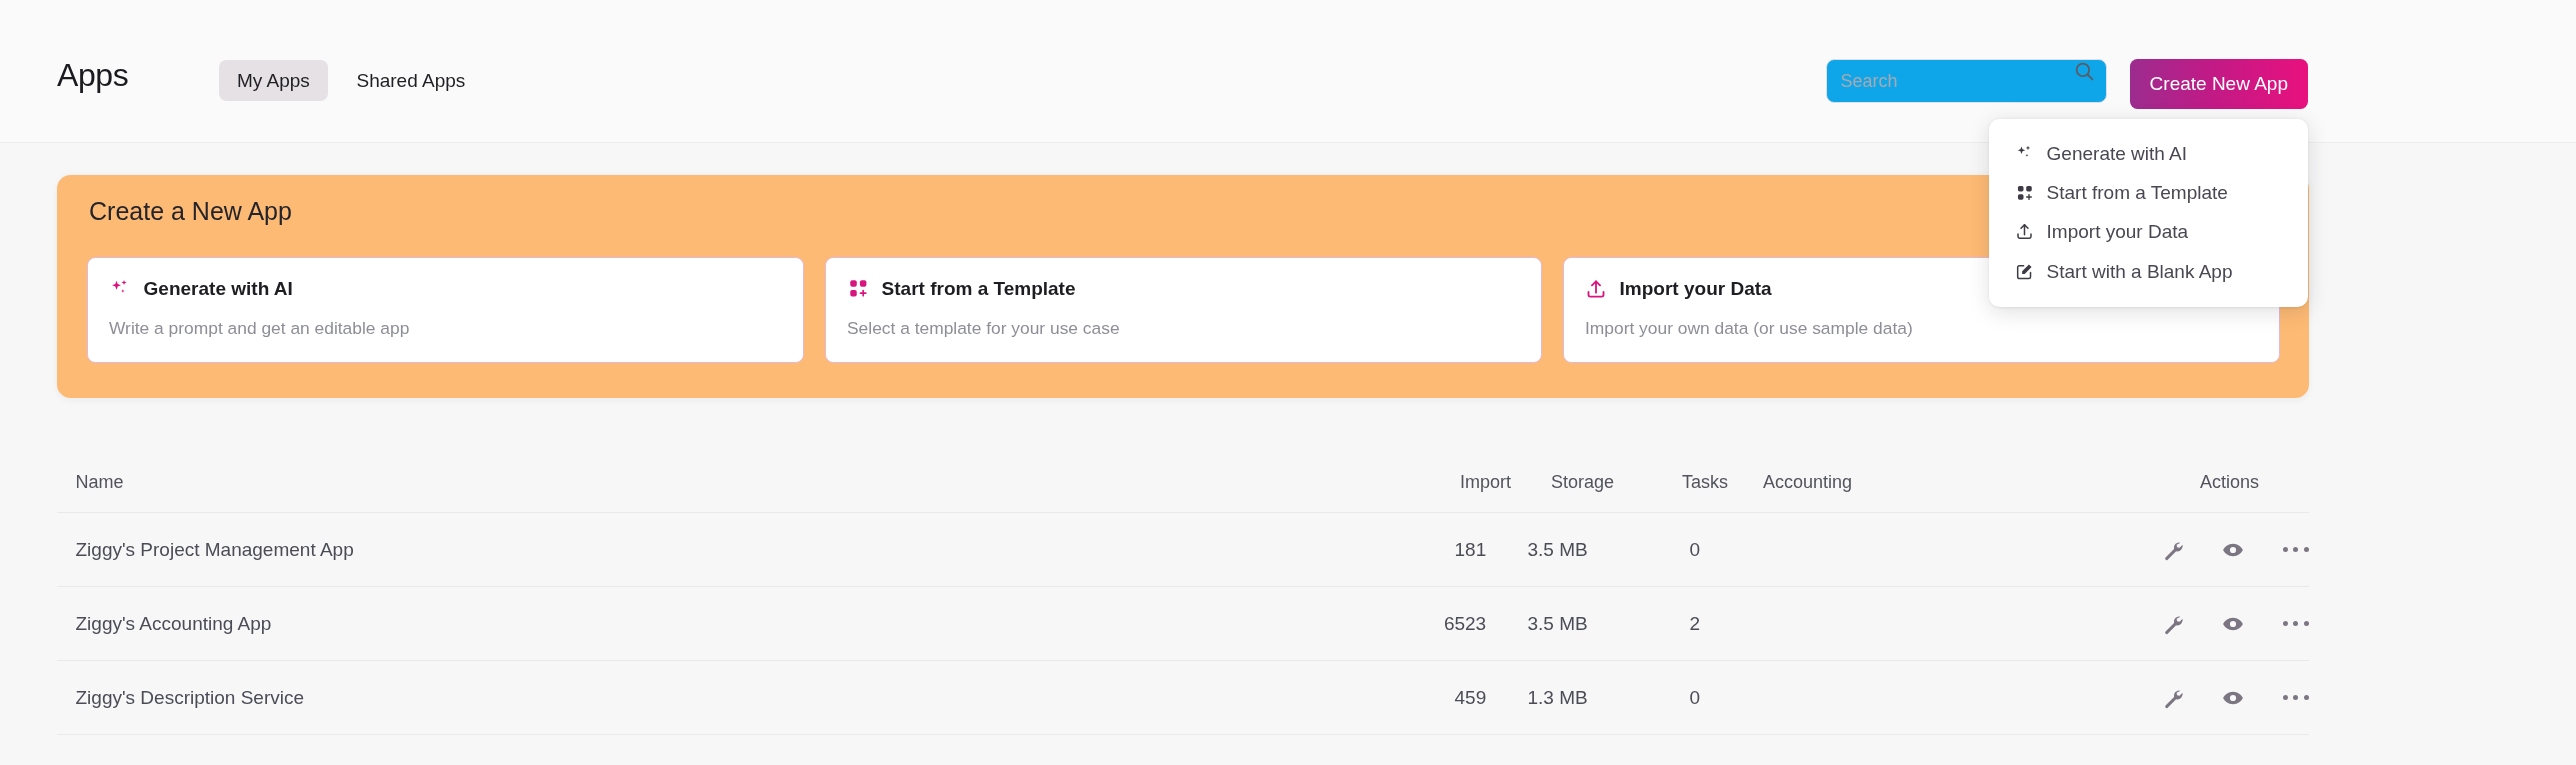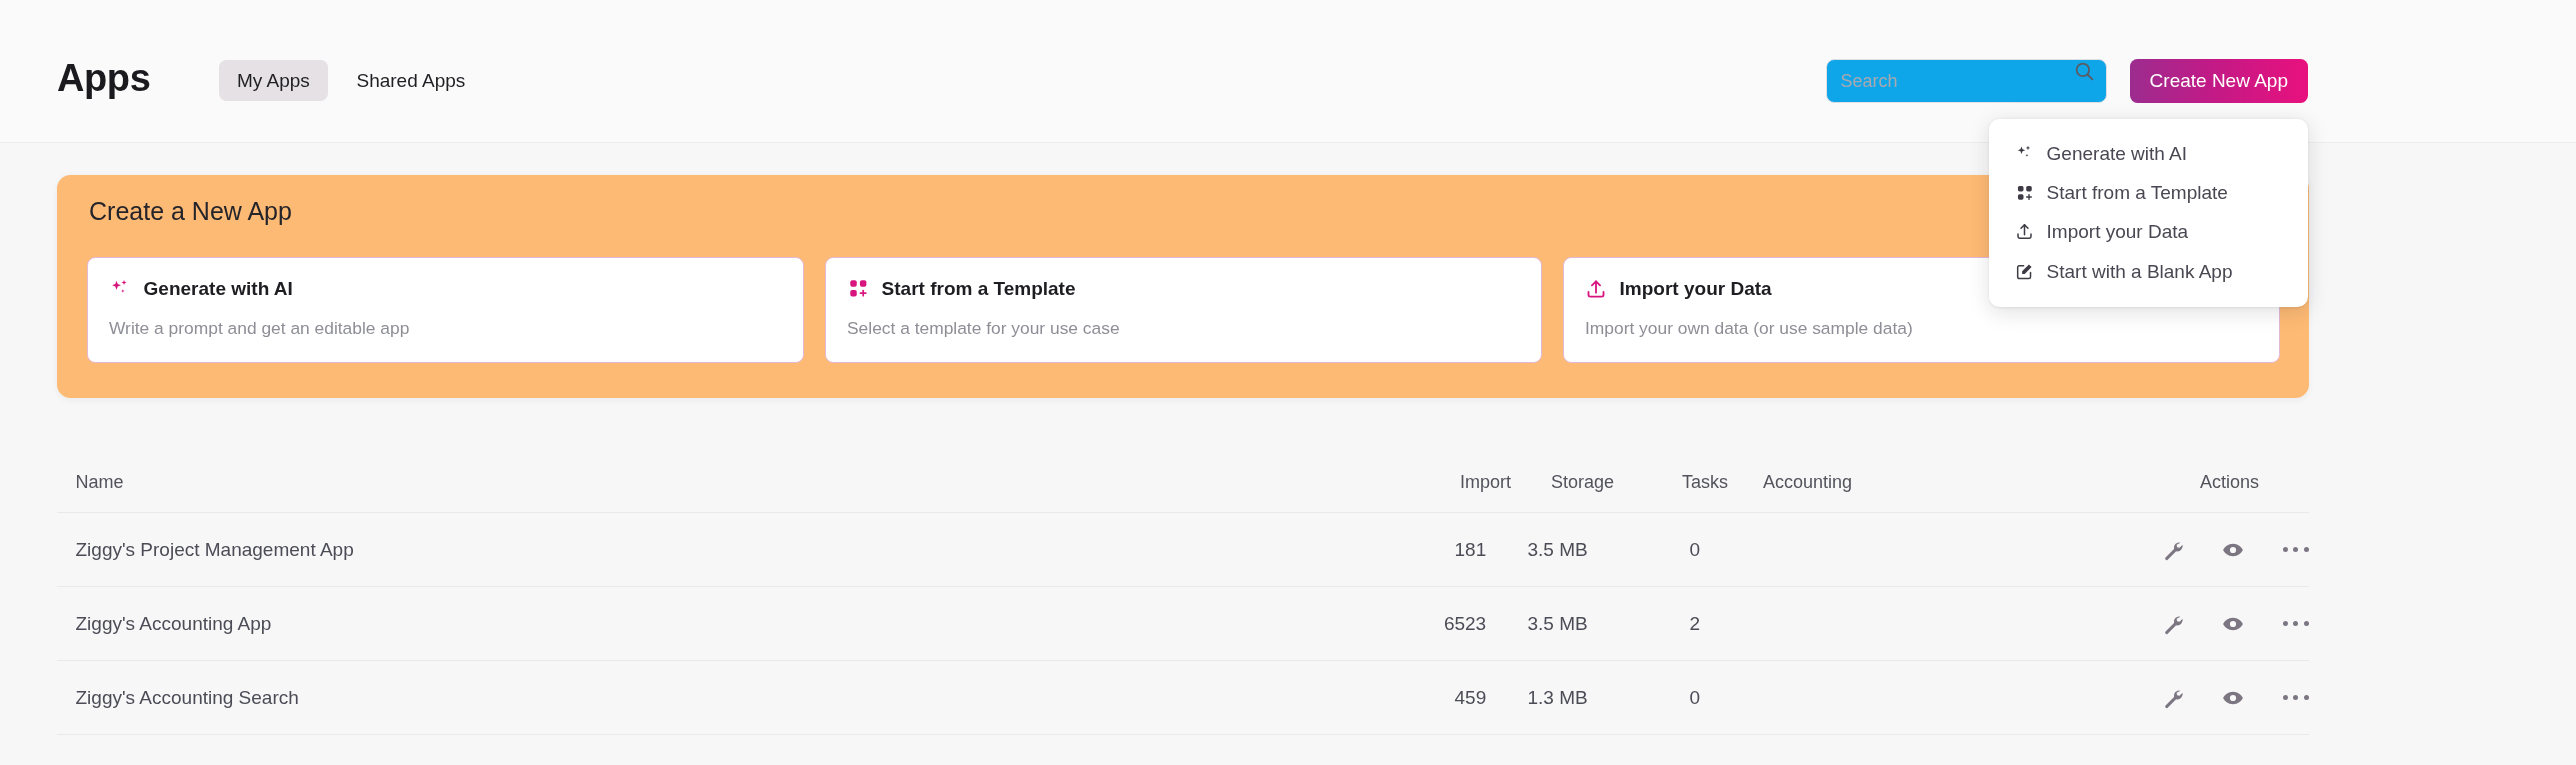--- a/index.html
+++ b/index.html
@@ -26,22 +26,22 @@
     width: 2576px;
     height: 143px;
     background: #fafafa;
     border-bottom: 0.8px solid #ededed;
   }
 
   .page-title {
     position: absolute;
     left: 57px;
     top: 59px;
-    font-size: 38px;
-    font-weight: 700;
+    font-size: 32px;
+    font-weight: 400;
     color: #1b1b1f;
     letter-spacing: -0.4px;
     line-height: 1;
   }
 
   .tabs {
     position: absolute;
     left: 219px;
     top: 59px;
     display: flex;
@@ -85,21 +85,21 @@
     color: #3a3a40;
     font-family: "Liberation Sans", sans-serif;
   }
   .search-input::placeholder { color: #a9a9b0; }
   .search-icon { width: 22.6px; height: 22.6px; flex: none; color: #5b5b63; }
 
   .create-btn {
     position: absolute;
     left: 2130px;
     top: 59px;
-    height: 44px;
+    height: 50px;
     padding: 0 19.6px;
     display: flex;
     align-items: center;
     justify-content: center;
     border: none;
     border-radius: 7.5px;
     background: linear-gradient(90deg, #9c2c8f 0%, #c11a86 45%, #e8117e 100%);
     color: #ffffff;
     font-size: 19px;
     font-family: "Liberation Sans", sans-serif;
@@ -404,21 +404,21 @@
         </span>
         <span class="dots">
             <i></i>
             <i></i>
             <i></i>
           </span>
       </div>
     </div>
 
     <div class="trow body">
-      <div class="c c-name">Ziggy's Accounting Search</div>
+      <div class="c c-name">Ziggy's Description Service</div>
       <div class="c c-records">459</div>
       <div class="c c-storage">1.3 MB</div>
       <div class="c c-tasks">0</div>
       <div class="c c-desc"></div>
       <div class="c c-actions">
         <span class="act-ico">
           <svg viewBox="0 0 24 24" width="22" height="22" fill="currentColor">
             <path d="M20.1 4.0a5.7 5.7 0 0 0-7.0 7.0L3.9 20.2a1.6 1.6 0 0 0 2.3 2.3l9.2-9.2a5.7 5.7 0 0 0 7.0-7.0l-3.2 3.2-2.8-.4-.4-2.8z"></path>
           </svg>
         </span>

